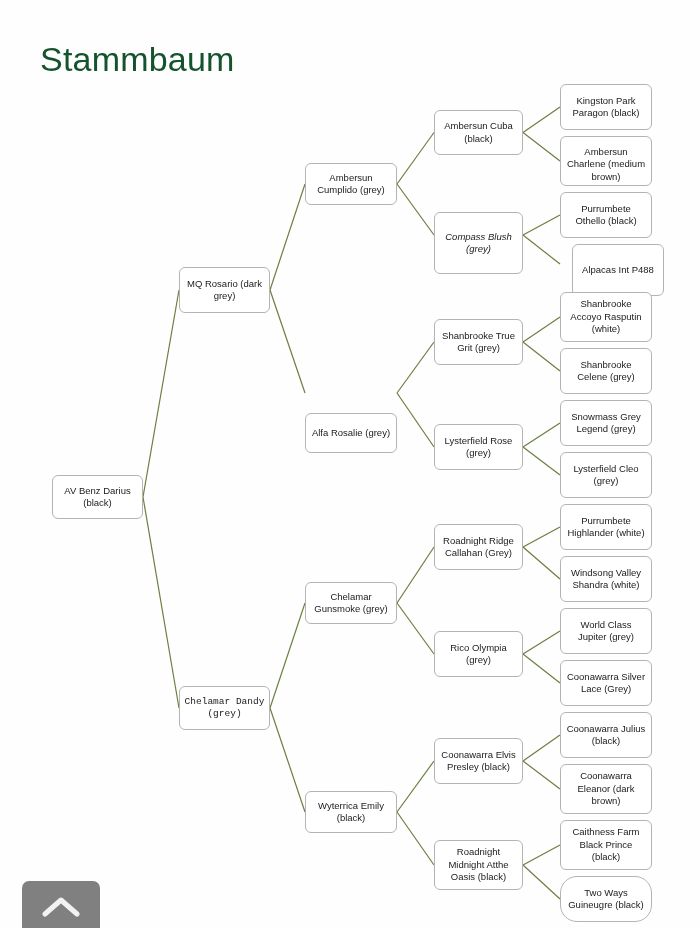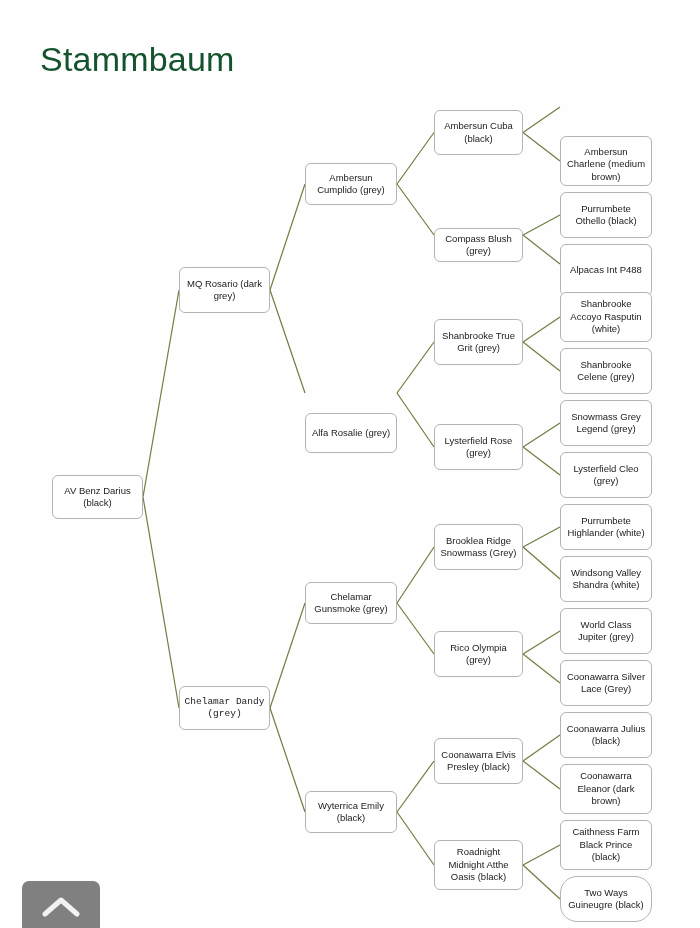--- a/index.html
+++ b/index.html
@@ -156,48 +156,51 @@
       </div>
       <div class="node gen-2" style="left: 305px; top: 582px; width: 92px; height: 42px;">
         <span class="node-label">Chelamar Gunsmoke (grey)</span>
       </div>
       <div class="node gen-2" style="left: 305px; top: 791px; width: 92px; height: 42px;">
         <span class="node-label">Wyterrica Emily (black)</span>
       </div>
       <div class="node gen-3" style="left: 434px; top: 110px; width: 89px; height: 45px;">
         <span class="node-label">Ambersun Cuba (black)</span>
       </div>
-      <div class="node gen-3" style="left: 434px; top: 228px; width: 89px; height: 34px;">
+      <div class="node gen-3" style="left: 434px; top: 212px; width: 89px; height: 62px; font-style: italic;">
         <span class="node-label">Compass Blush (grey)</span>
       </div>
       <div class="node gen-3" style="left: 434px; top: 319px; width: 89px; height: 46px;">
         <span class="node-label">Shanbrooke True Grit (grey)</span>
       </div>
       <div class="node gen-3" style="left: 434px; top: 424px; width: 89px; height: 46px;">
         <span class="node-label">Lysterfield Rose (grey)</span>
       </div>
       <div class="node gen-3" style="left: 434px; top: 524px; width: 89px; height: 46px;">
-        <span class="node-label">Brooklea Ridge Snowmass (Grey)</span>
+        <span class="node-label">Roadnight Ridge Callahan (Grey)</span>
       </div>
       <div class="node gen-3" style="left: 434px; top: 631px; width: 89px; height: 46px;">
         <span class="node-label">Rico Olympia (grey)</span>
       </div>
       <div class="node gen-3" style="left: 434px; top: 738px; width: 89px; height: 46px;">
         <span class="node-label">Coonawarra Elvis Presley (black)</span>
       </div>
       <div class="node gen-3" style="left: 434px; top: 840px; width: 89px; height: 50px;">
         <span class="node-label">Roadnight Midnight Atthe Oasis (black)</span>
       </div>
+      <div class="node gen-4" style="left: 560px; top: 84px; width: 92px; height: 46px;">
+        <span class="node-label">Kingston Park Paragon (black)</span>
+      </div>
       <div class="node gen-4" style="left: 560px; top: 136px; width: 92px; height: 50px; align-items: flex-end;">
         <span class="node-label">Ambersun Charlene (medium brown)</span>
       </div>
       <div class="node gen-4" style="left: 560px; top: 192px; width: 92px; height: 46px;">
         <span class="node-label">Purrumbete Othello (black)</span>
       </div>
-      <div class="node gen-4" style="left: 560px; top: 244px; width: 92px; height: 52px;">
+      <div class="node gen-4" style="left: 572px; top: 244px; width: 92px; height: 52px;">
         <span class="node-label">Alpacas Int P488</span>
       </div>
       <div class="node gen-4" style="left: 560px; top: 292px; width: 92px; height: 50px;">
         <span class="node-label">Shanbrooke Accoyo Rasputin (white)</span>
       </div>
       <div class="node gen-4" style="left: 560px; top: 348px; width: 92px; height: 46px;">
         <span class="node-label">Shanbrooke Celene (grey)</span>
       </div>
       <div class="node gen-4" style="left: 560px; top: 400px; width: 92px; height: 46px;">
         <span class="node-label">Snowmass Grey Legend (grey)</span>

